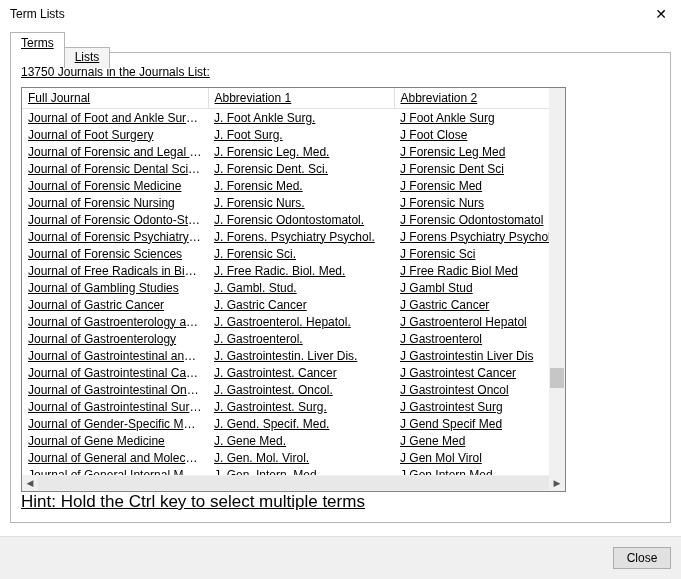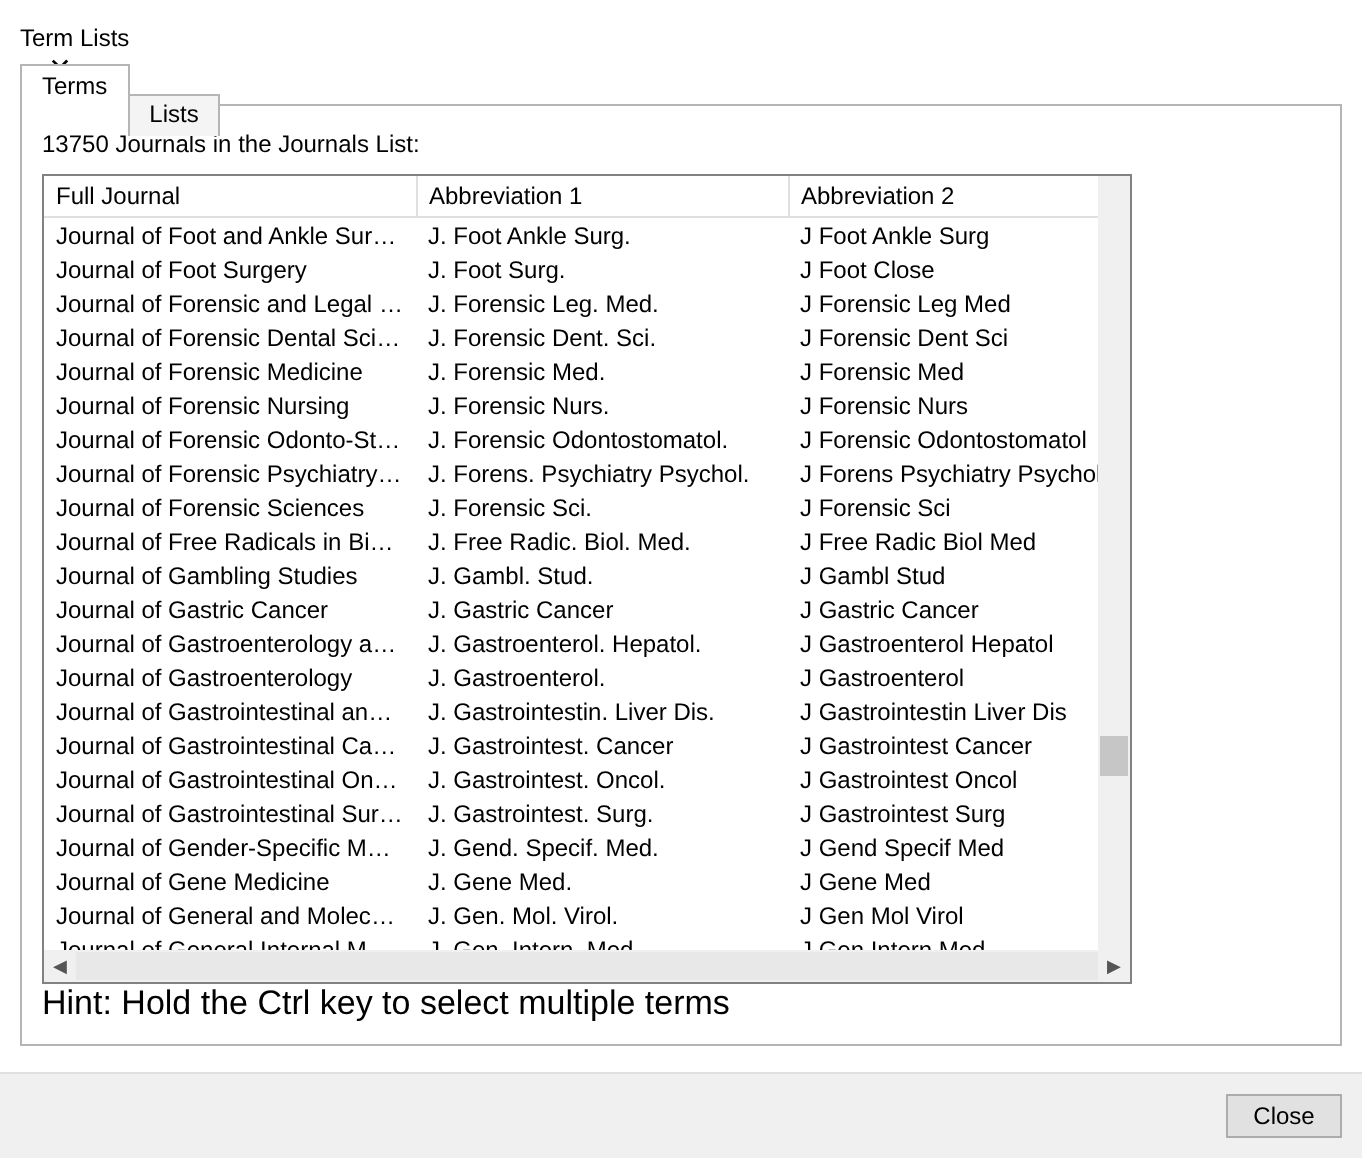--- a/index.html
+++ b/index.html
@@ -10,41 +10,42 @@
     background: #fff;
     color: #000;
     width: 681px;
     height: 579px;
     overflow: hidden;
     display: flex;
     flex-direction: column;
   }
   .titlebar {
     display: flex;
+    align-items: center;
     justify-content: space-between;
     height: 28px;
-    padding: 12px 0 0 10px;
-    flex-direction: column;
+    padding: 0 0 0 10px;
   }
   .titlebar .title { font-size: 12px; }
   .close-x {
     width: 40px;
     height: 28px;
     display: flex;
     align-items: center;
     justify-content: center;
     font-size: 14px;
     font-family: Arial, sans-serif;
     cursor: default;
   }
   .body {
     flex: 1;
     padding: 4px 10px 10px 10px;
     display: flex;
     flex-direction: column;
+    text-decoration: underline;
   }
   .tabs {
     display: flex;
     position: relative;
     z-index: 2;
   }
   .tab {
     border: 1px solid #b5b5b5;
     border-bottom: none;
     padding: 3px 10px;

